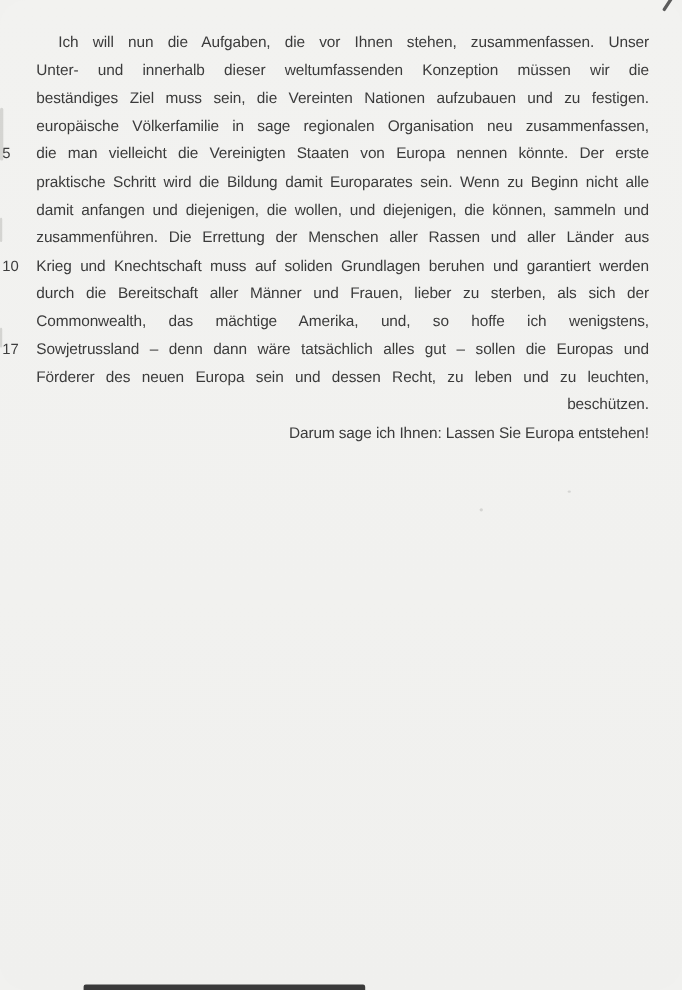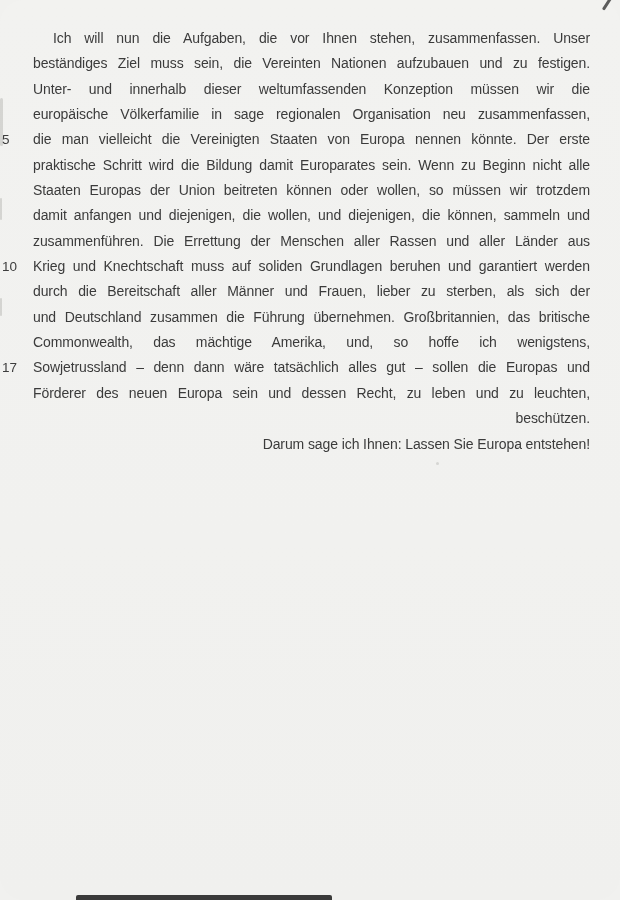--- a/index.html
+++ b/index.html
@@ -90,64 +90,59 @@
 <div class="paper">
   <div class="corner-mark"></div>
 
   <div class="textblock">
       <div class="line just ind">
         <span class="gutter"></span>
         <span class="txt">Ich will nun die Aufgaben, die vor Ihnen stehen, zusammenfassen. Unser</span>
       </div>
       <div class="line just">
         <span class="gutter"></span>
-        <span class="txt">beständiges Ziel muss sein, die Vereinten Nationen aufzubauen und zu festigen.</span>
+        <span class="txt">Unter- und innerhalb dieser weltumfassenden Konzeption müssen wir die</span>
       </div>
       <div class="line just">
         <span class="gutter"></span>
-        <span class="txt">Unter- und innerhalb dieser weltumfassenden Konzeption müssen wir die</span>
+        <span class="txt">beständiges Ziel muss sein, die Vereinten Nationen aufzubauen und zu festigen.</span>
       </div>
       <div class="line just">
         <span class="gutter"></span>
         <span class="txt">europäische Völkerfamilie in sage regionalen Organisation neu zusammenfassen,</span>
       </div>
       <div class="line just">
         <span class="gutter">5</span>
         <span class="txt">die man vielleicht die Vereinigten Staaten von Europa nennen könnte. Der erste</span>
       </div>
       <div class="line just">
         <span class="gutter"></span>
         <span class="txt">praktische Schritt wird die Bildung damit Europarates sein. Wenn zu Beginn nicht alle</span>
       </div>
       <div class="line just">
         <span class="gutter"></span>
-        <span class="txt">Staaten Europas der Union beitreten können oder wollen, so müssen wir trotzdem</span>
       </div>
       <div class="line just">
         <span class="gutter"></span>
         <span class="txt">damit anfangen und diejenigen, die wollen, und diejenigen, die können, sammeln und</span>
       </div>
       <div class="line just">
         <span class="gutter"></span>
         <span class="txt">zusammenführen. Die Errettung der Menschen aller Rassen und aller Länder aus</span>
       </div>
       <div class="line just">
         <span class="gutter">10</span>
         <span class="txt">Krieg und Knechtschaft muss auf soliden Grundlagen beruhen und garantiert werden</span>
       </div>
       <div class="line just">
         <span class="gutter"></span>
         <span class="txt">durch die Bereitschaft aller Männer und Frauen, lieber zu sterben, als sich der</span>
       </div>
       <div class="line just">
         <span class="gutter"></span>
-      </div>
-      <div class="line just">
-        <span class="gutter"></span>
-        <span class="txt">und Deutschland zusammen die Führung übernehmen. Großbritannien, das britische</span>
       </div>
       <div class="line just">
         <span class="gutter"></span>
         <span class="txt">Commonwealth, das mächtige Amerika, und, so hoffe ich wenigstens,</span>
       </div>
       <div class="line just">
         <span class="gutter">17</span>
         <span class="txt">Sowjetrussland – denn dann wäre tatsächlich alles gut – sollen die Europas und</span>
       </div>
       <div class="line just">

